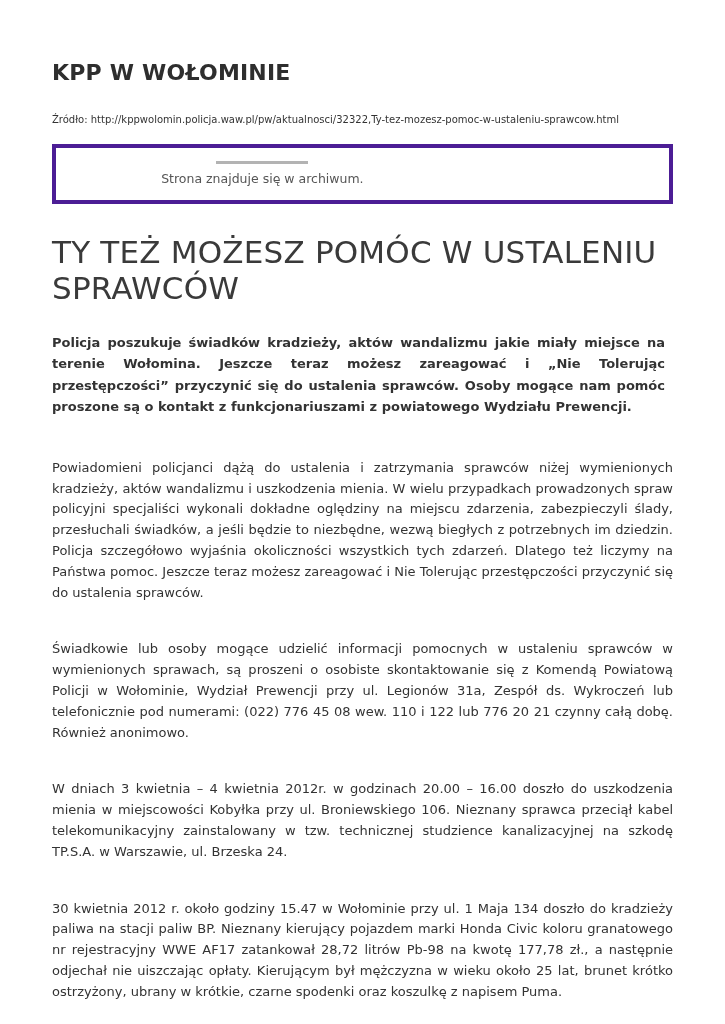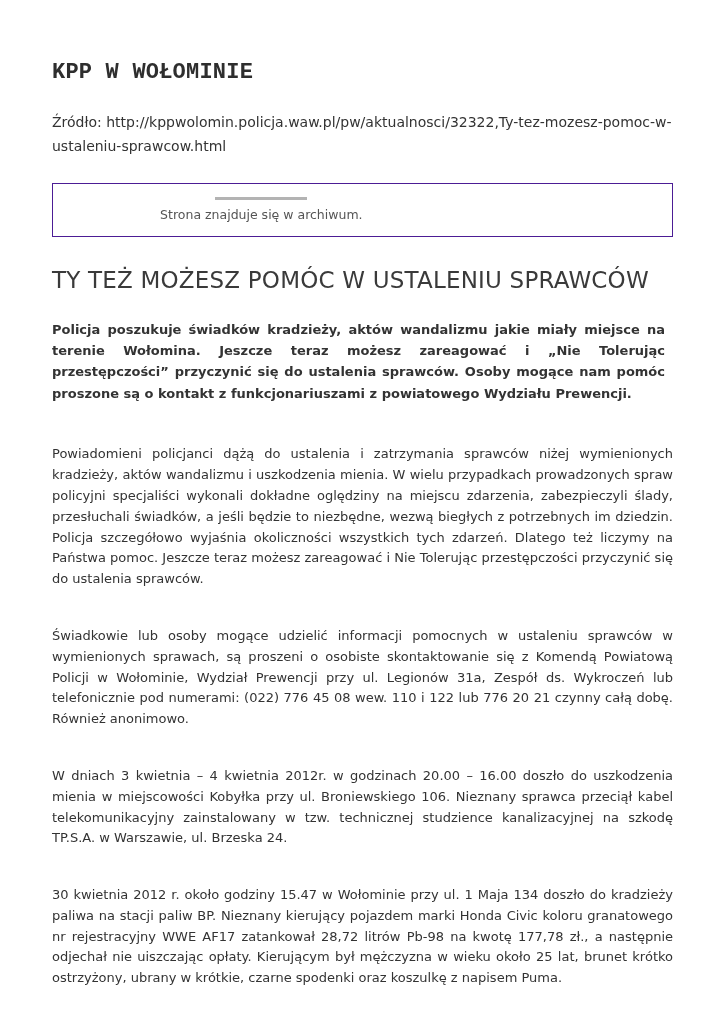--- a/index.html
+++ b/index.html
@@ -19,50 +19,49 @@
     margin: 0 auto;
     padding: 50px 52px 40px 52px;
     background: #ffffff;
   }
   h1.doc-title {
     font-size: 22px;
     font-weight: bold;
     color: #2e2e2e;
     letter-spacing: 0.2px;
     margin: 10px 0 26px 0;
-    font-family: Liberation Mono, monospace;
   }
   .meta {
-    font-size: 14px;
+    font-size: 10px;
     line-height: 1.7;
     color: #333333;
-    margin: 0 0 24px 0;
+    margin: 0 0 16px 0;
     overflow-wrap: break-word;
   }
   .archive-box {
-    border: 1px solid #4c1d95;
+    border: 4px solid #4c1d95;
     padding: 10px 12px 14px 12px;
     margin: 8px 0 30px 0;
   }
   .archive-inner {
     width: 66%;
     text-align: center;
   }
   .archive-line {
     width: 92px;
     height: 3px;
     background: #b3b3b3;
     margin: 3px auto 7px auto;
   }
   .archive-text {
     font-size: 12.5px;
     color: #555555;
   }
   h2.article-heading {
-    font-size: 23px;
+    font-size: 31px;
     font-weight: normal;
     color: #3a3a3a;
     letter-spacing: 0.2px;
     margin: 0 0 26px 0;
   }
   p.lead {
     font-size: 13px;
     font-weight: bold;
     line-height: 1.65;
     text-align: justify;

